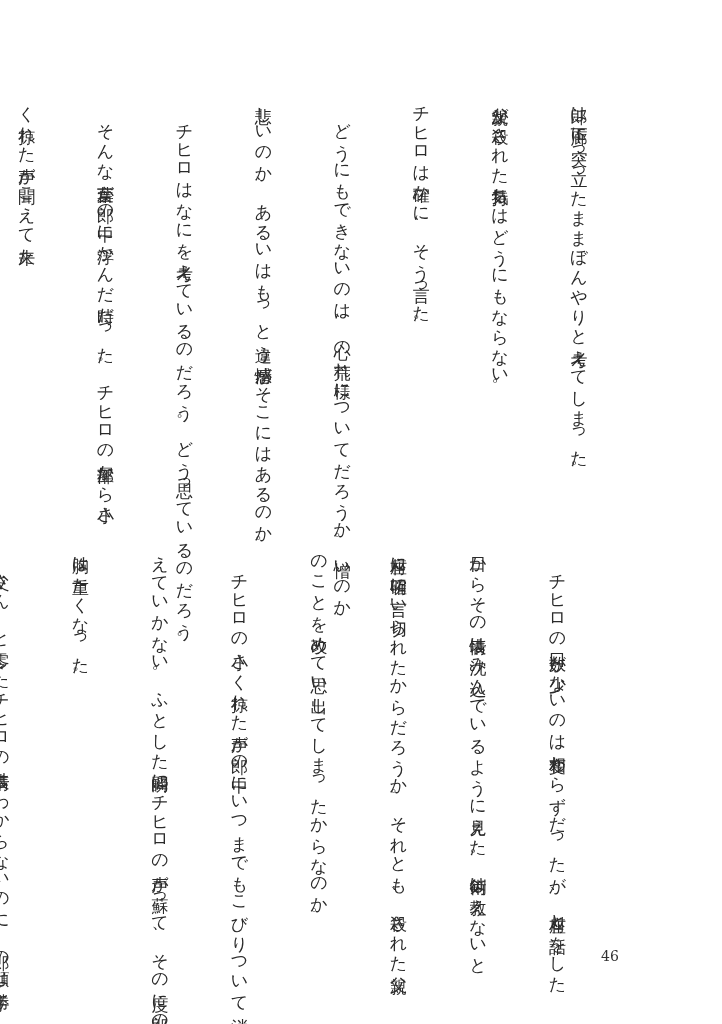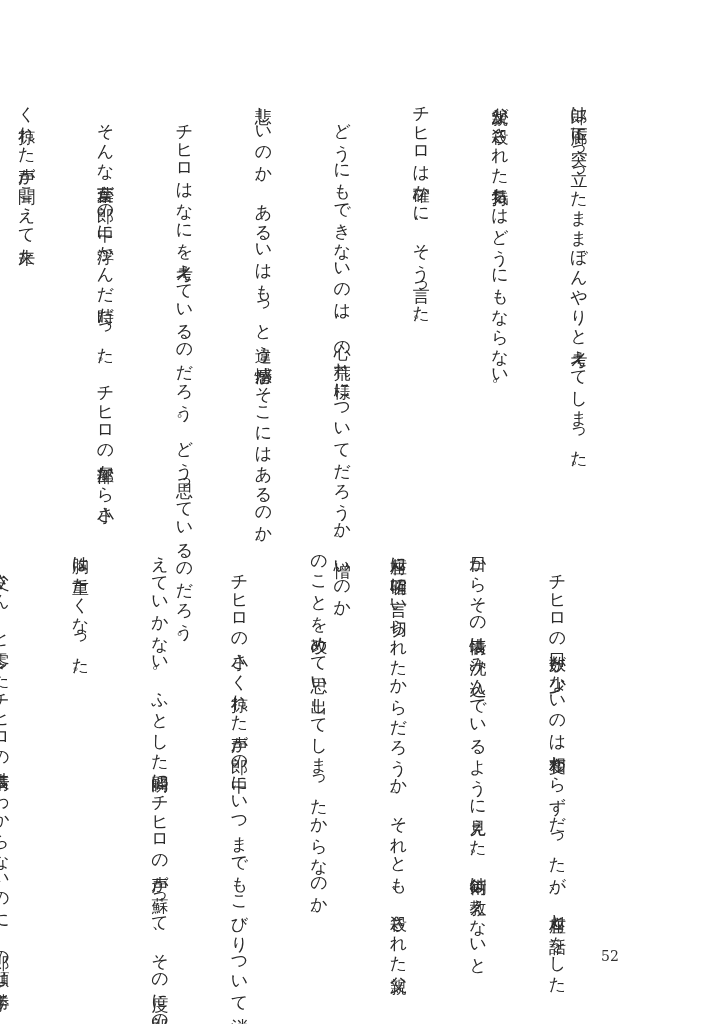--- a/index.html
+++ b/index.html
@@ -67,14 +67,14 @@
     
     
     
     
     
     
     
     
   </div>
 
-  <div class="page-number">52</div>
+  <div class="page-number">46</div>
 </div>
 
 </body></html>

